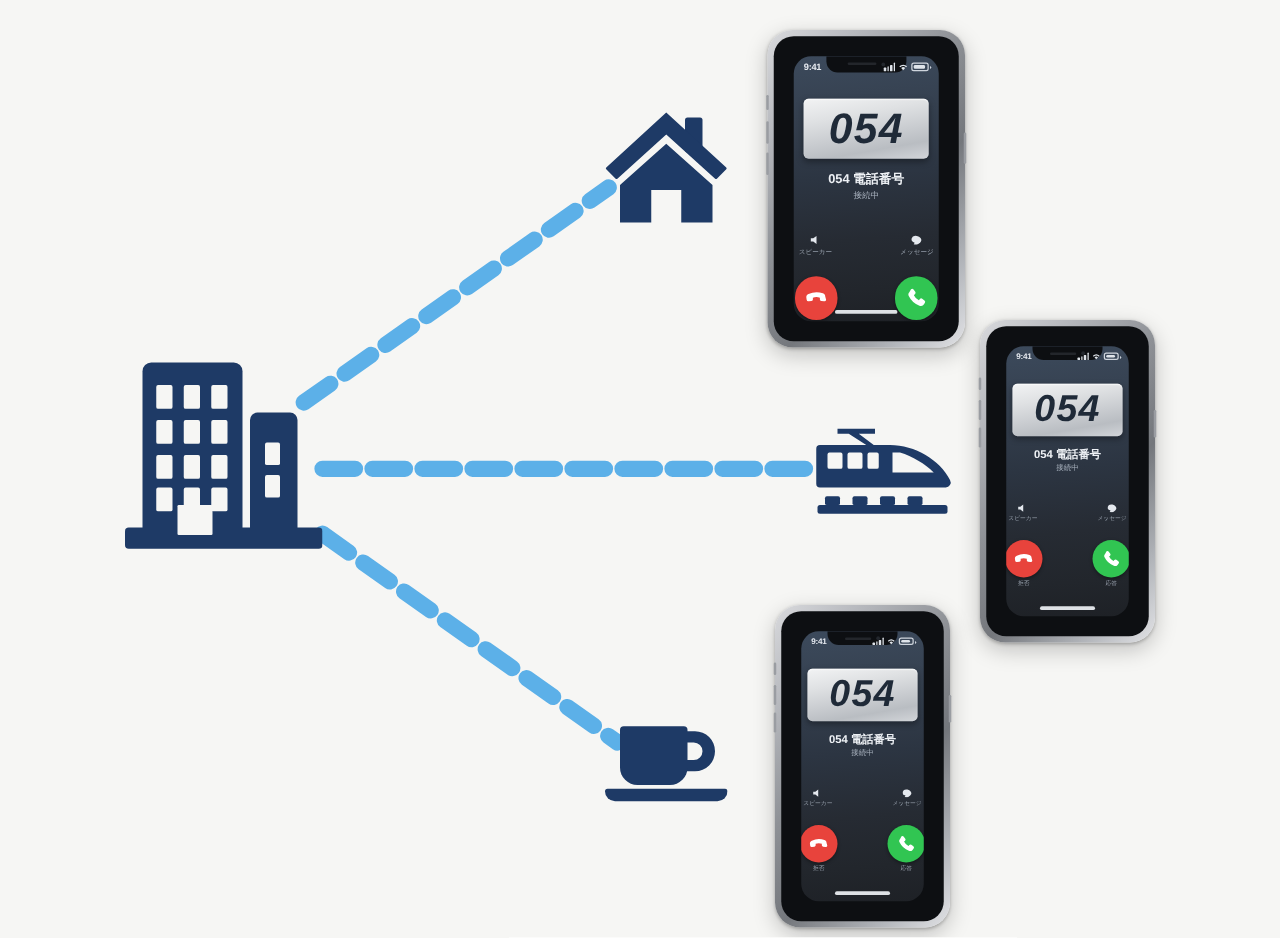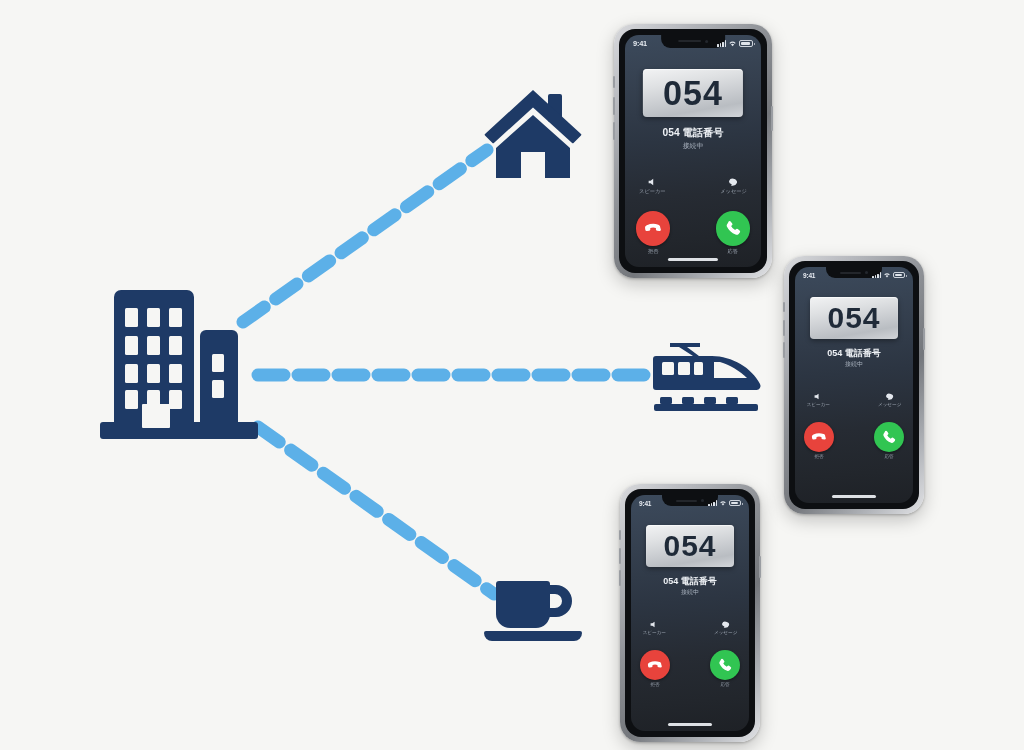--- a/index.html
+++ b/index.html
@@ -39,21 +39,21 @@
     background: linear-gradient(130deg, #d9dadd 0%, #b9bbc0 18%, #8e9196 42%, #74777c 62%, #b2b5ba 84%, #e2e3e6 100%);
     padding: 5px;
     box-shadow: 0 6px 18px rgba(0,0,0,0.22), 0 1px 3px rgba(0,0,0,0.25);
   }
   .phone-inner {
     position: relative;
     width: 100%;
     height: 100%;
     border-radius: 16px;
     background: #0d0f12;
-    padding: 6px;
+    padding: 16px;
     box-sizing: border-box;
   }
   .screen {
     position: relative;
     width: 100%;
     height: 100%;
     border-radius: 14px;
     overflow: hidden;
     background: linear-gradient(175deg, #3c4a5c 0%, #35404f 22%, #2c3542 45%, #262b33 68%, #22262c 86%, #1e2126 100%);
   }
@@ -135,20 +135,21 @@
   .num-card {
     position: absolute;
     left: 50%;
     transform: translateX(-50%);
     border-radius: 4px;
     background: linear-gradient(170deg, #f2f3f4 0%, #dfe1e3 30%, #c9ccd0 58%, #b9bdc2 78%, #d2d5d9 100%);
     display: flex;
     align-items: center;
     justify-content: center;
     box-shadow: 0 2px 5px rgba(0,0,0,0.35), inset 0 1px 1px rgba(255,255,255,0.7);
+    font-style: italic;
   }
   .num-card span {
     color: #1f2a38;
     font-weight: bold;
     letter-spacing: 1px;
     line-height: 1;
   }
 
   .caller-name {
     position: absolute;

